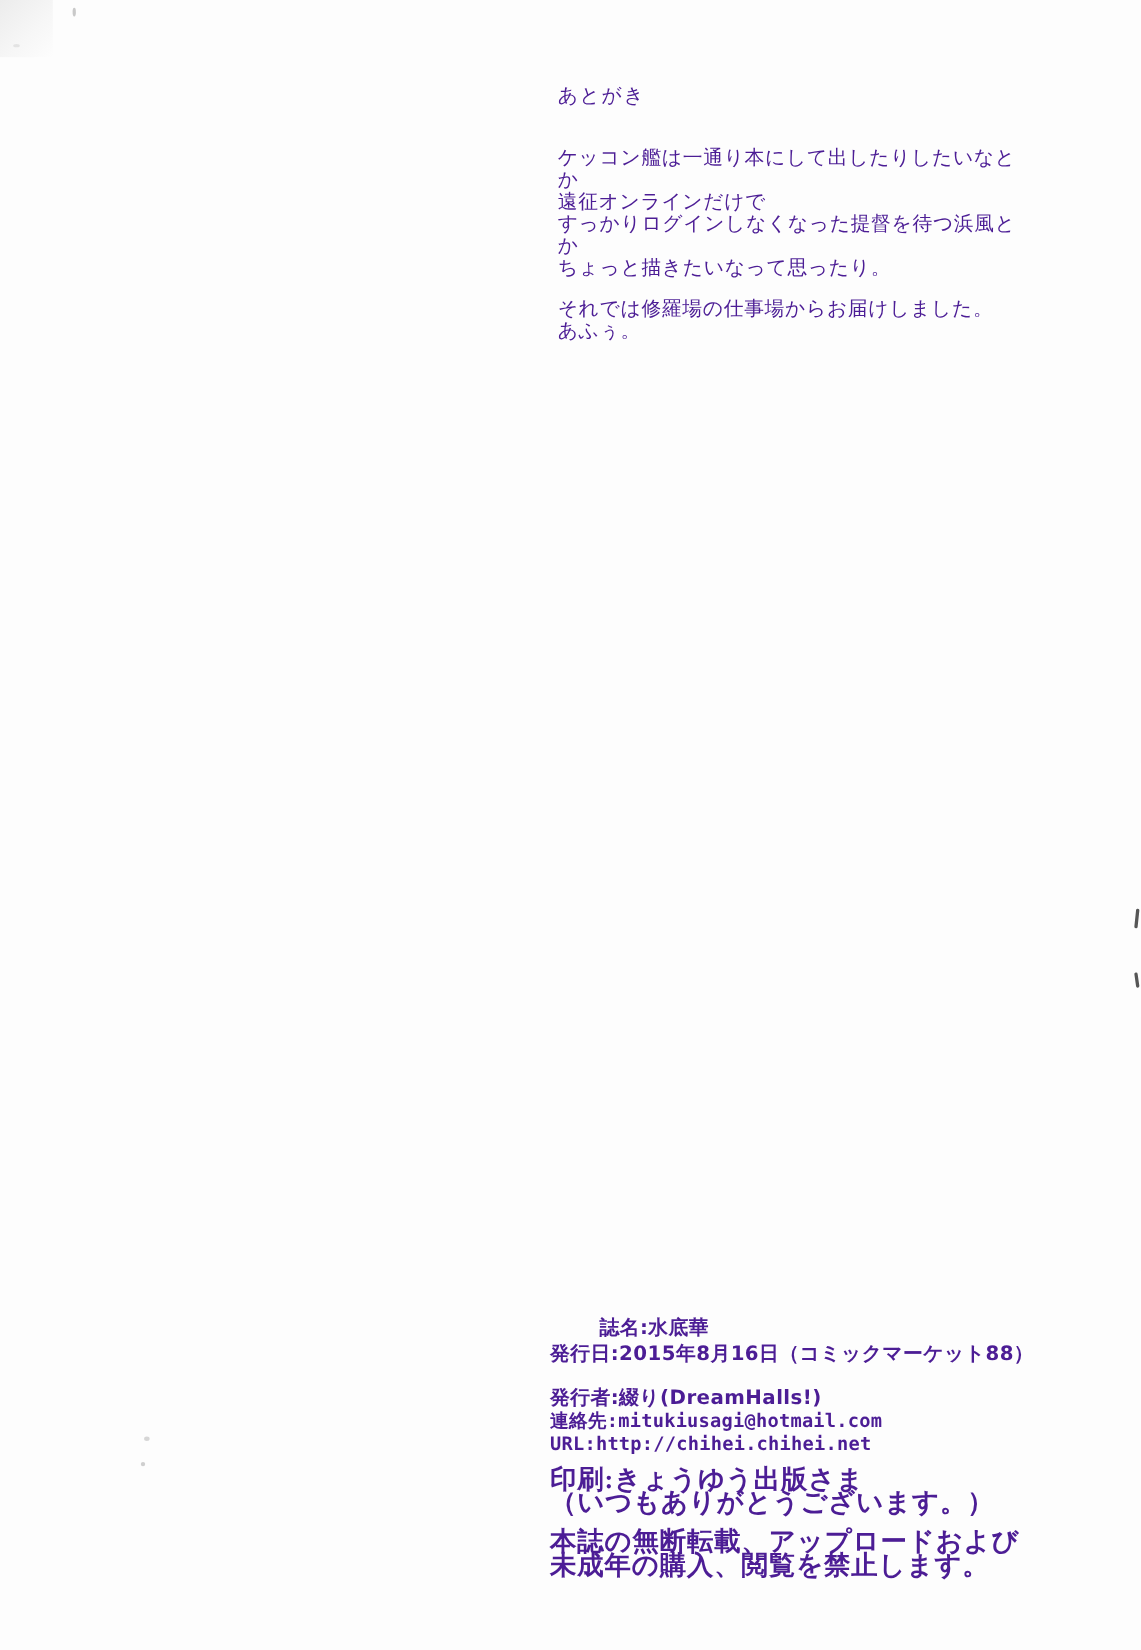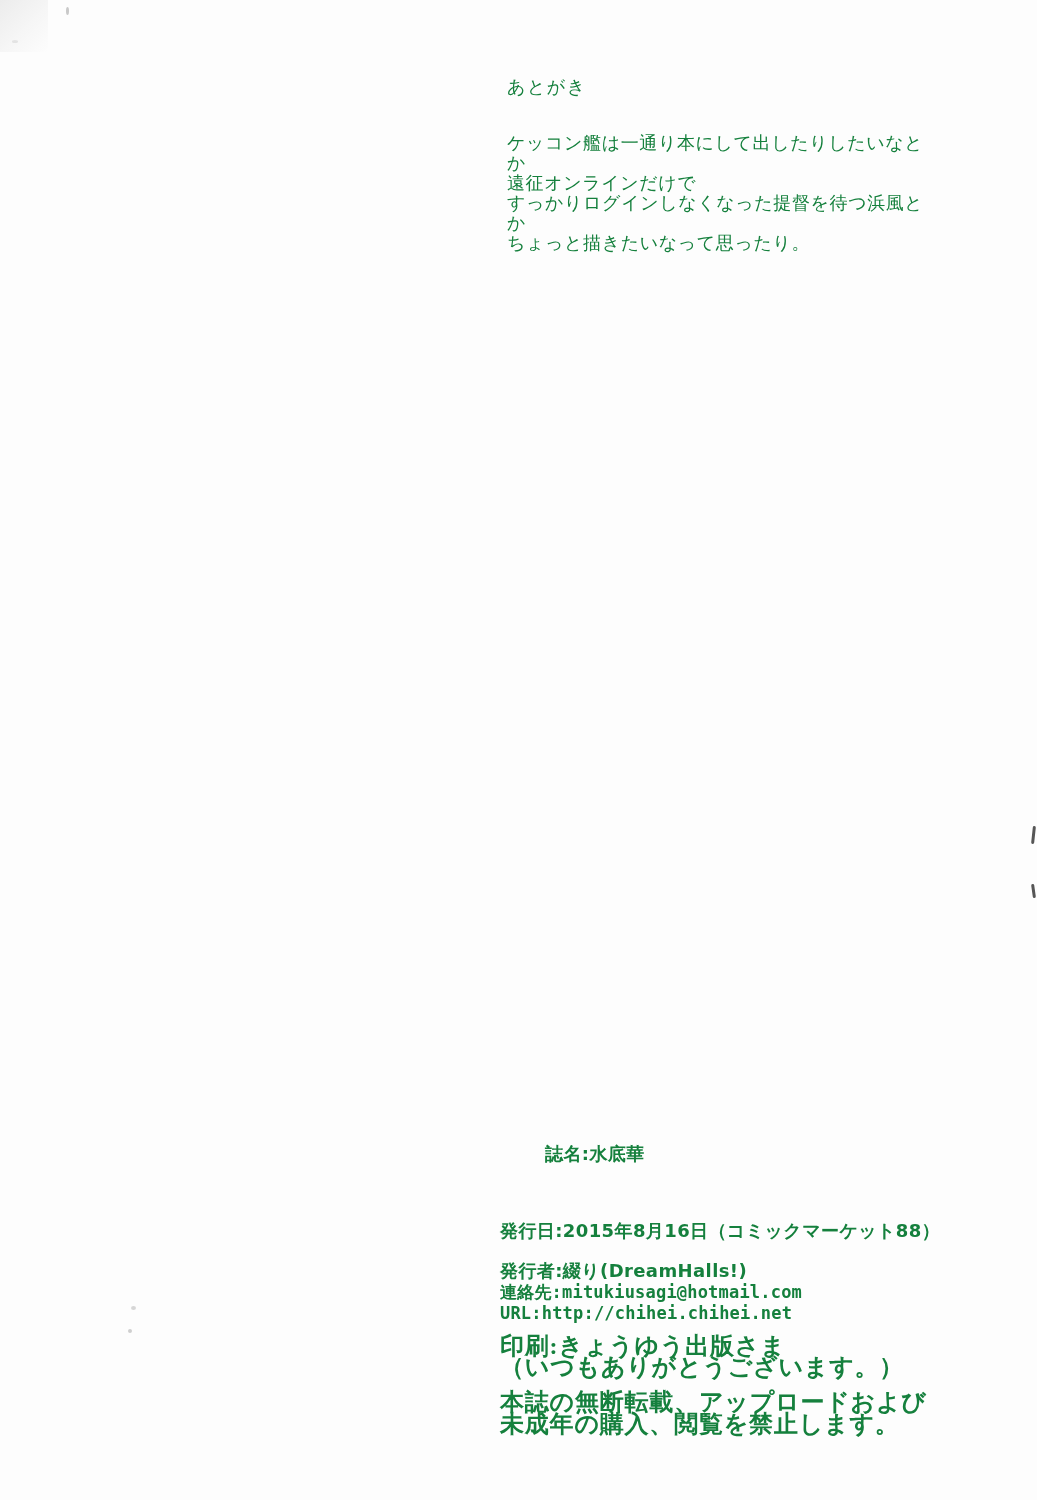--- a/index.html
+++ b/index.html
@@ -6,21 +6,21 @@
     margin: 0;
     padding: 0;
     background: #ffffff;
   }
   .page {
     position: relative;
     width: 1037px;
     height: 1500px;
     background: #fdfdfd;
     overflow: hidden;
-    color: #15803d;
+    color: #4c1d95;
     font-family: "Liberation Serif", "DejaVu Serif", serif;
   }
 
   
   .afterword {
     position: absolute;
     left: 507px;
     top: 77px;
     width: 430px;
   }
@@ -68,21 +68,21 @@
     line-height: 20px;
     letter-spacing: 0.2px;
   }
   .mincho {
     font-family: "Liberation Serif", "DejaVu Serif", serif;
     font-weight: 600;
     font-size: 24px;
     line-height: 20px;
     letter-spacing: 0.8px;
   }
-  .l-title   { top: 1144px; padding-left: 45px; }
+  .l-title   { top: 1198px; padding-left: 45px; }
   .l-date    { top: 1221px; }
   .l-pub     { top: 1261px; }
   .l-contact { top: 1282px; }
   .l-url     { top: 1303px; }
   .l-printer { top: 1336px; }
   .l-note    { top: 1357px; }
   .l-notice1 { top: 1392px; }
   .l-notice2 { top: 1414px; }
 
   
@@ -113,20 +113,22 @@
   <div class="speck speck-4"></div>
   <div class="edge-mark edge-mark-1"></div>
   <div class="edge-mark edge-mark-2"></div>
 
   <div class="afterword">
     <div class="afterword-title">あとがき</div>
     <p class="gap-d">ケッコン艦は一通り本にして出したりしたいなとか
 遠征オンラインだけで
 すっかりログインしなくなった提督を待つ浜風とか
 ちょっと描きたいなって思ったり。</p>
+    <p class="gap-e">それでは修羅場の仕事場からお届けしました。
+あふぅ。</p>
   </div>
 
   <div class="colophon">
     <div class="line gothic l-title">誌名:水底華</div>
     <div class="line gothic l-date">発行日:2015年8月16日（コミックマーケット88）</div>
     <div class="line gothic l-pub">発行者:綴り(DreamHalls!)</div>
     <div class="line mono l-contact">連絡先:mitukiusagi@hotmail.com</div>
     <div class="line mono l-url">URL:http://chihei.chihei.net</div>
     <div class="line mincho l-printer">印刷:きょうゆう出版さま</div>
     <div class="line mincho l-note">（いつもありがとうございます。）</div>

